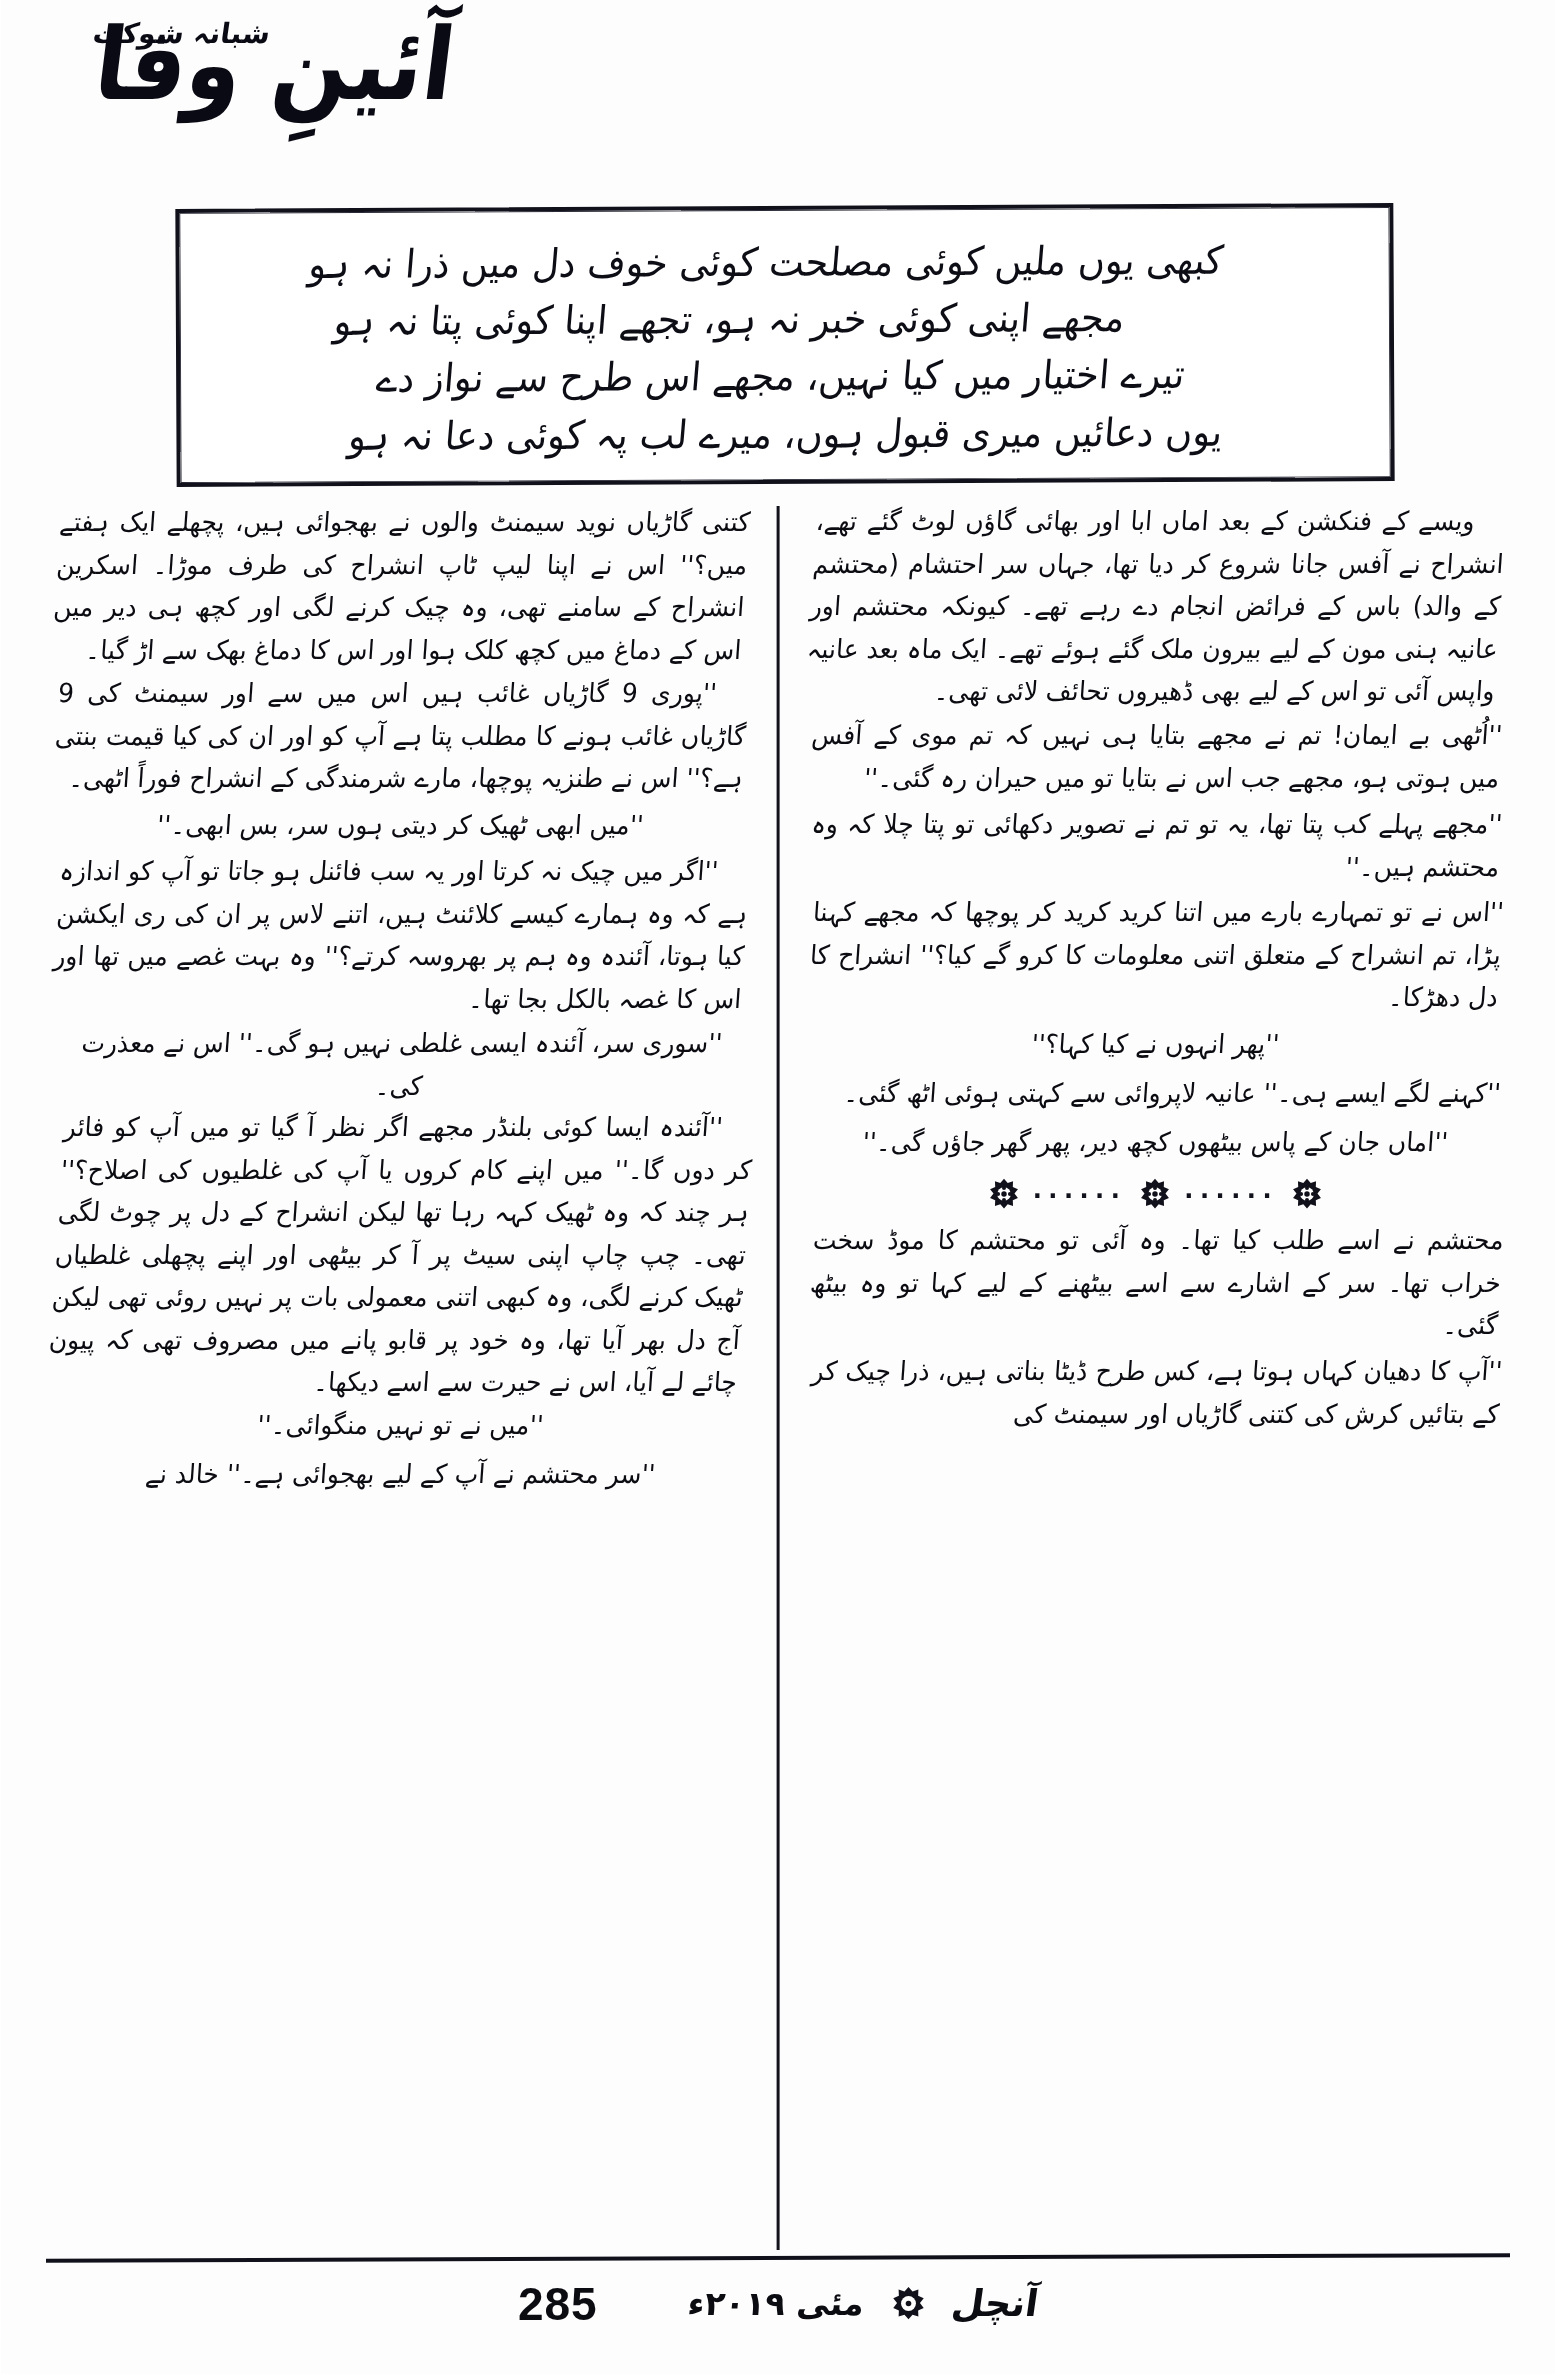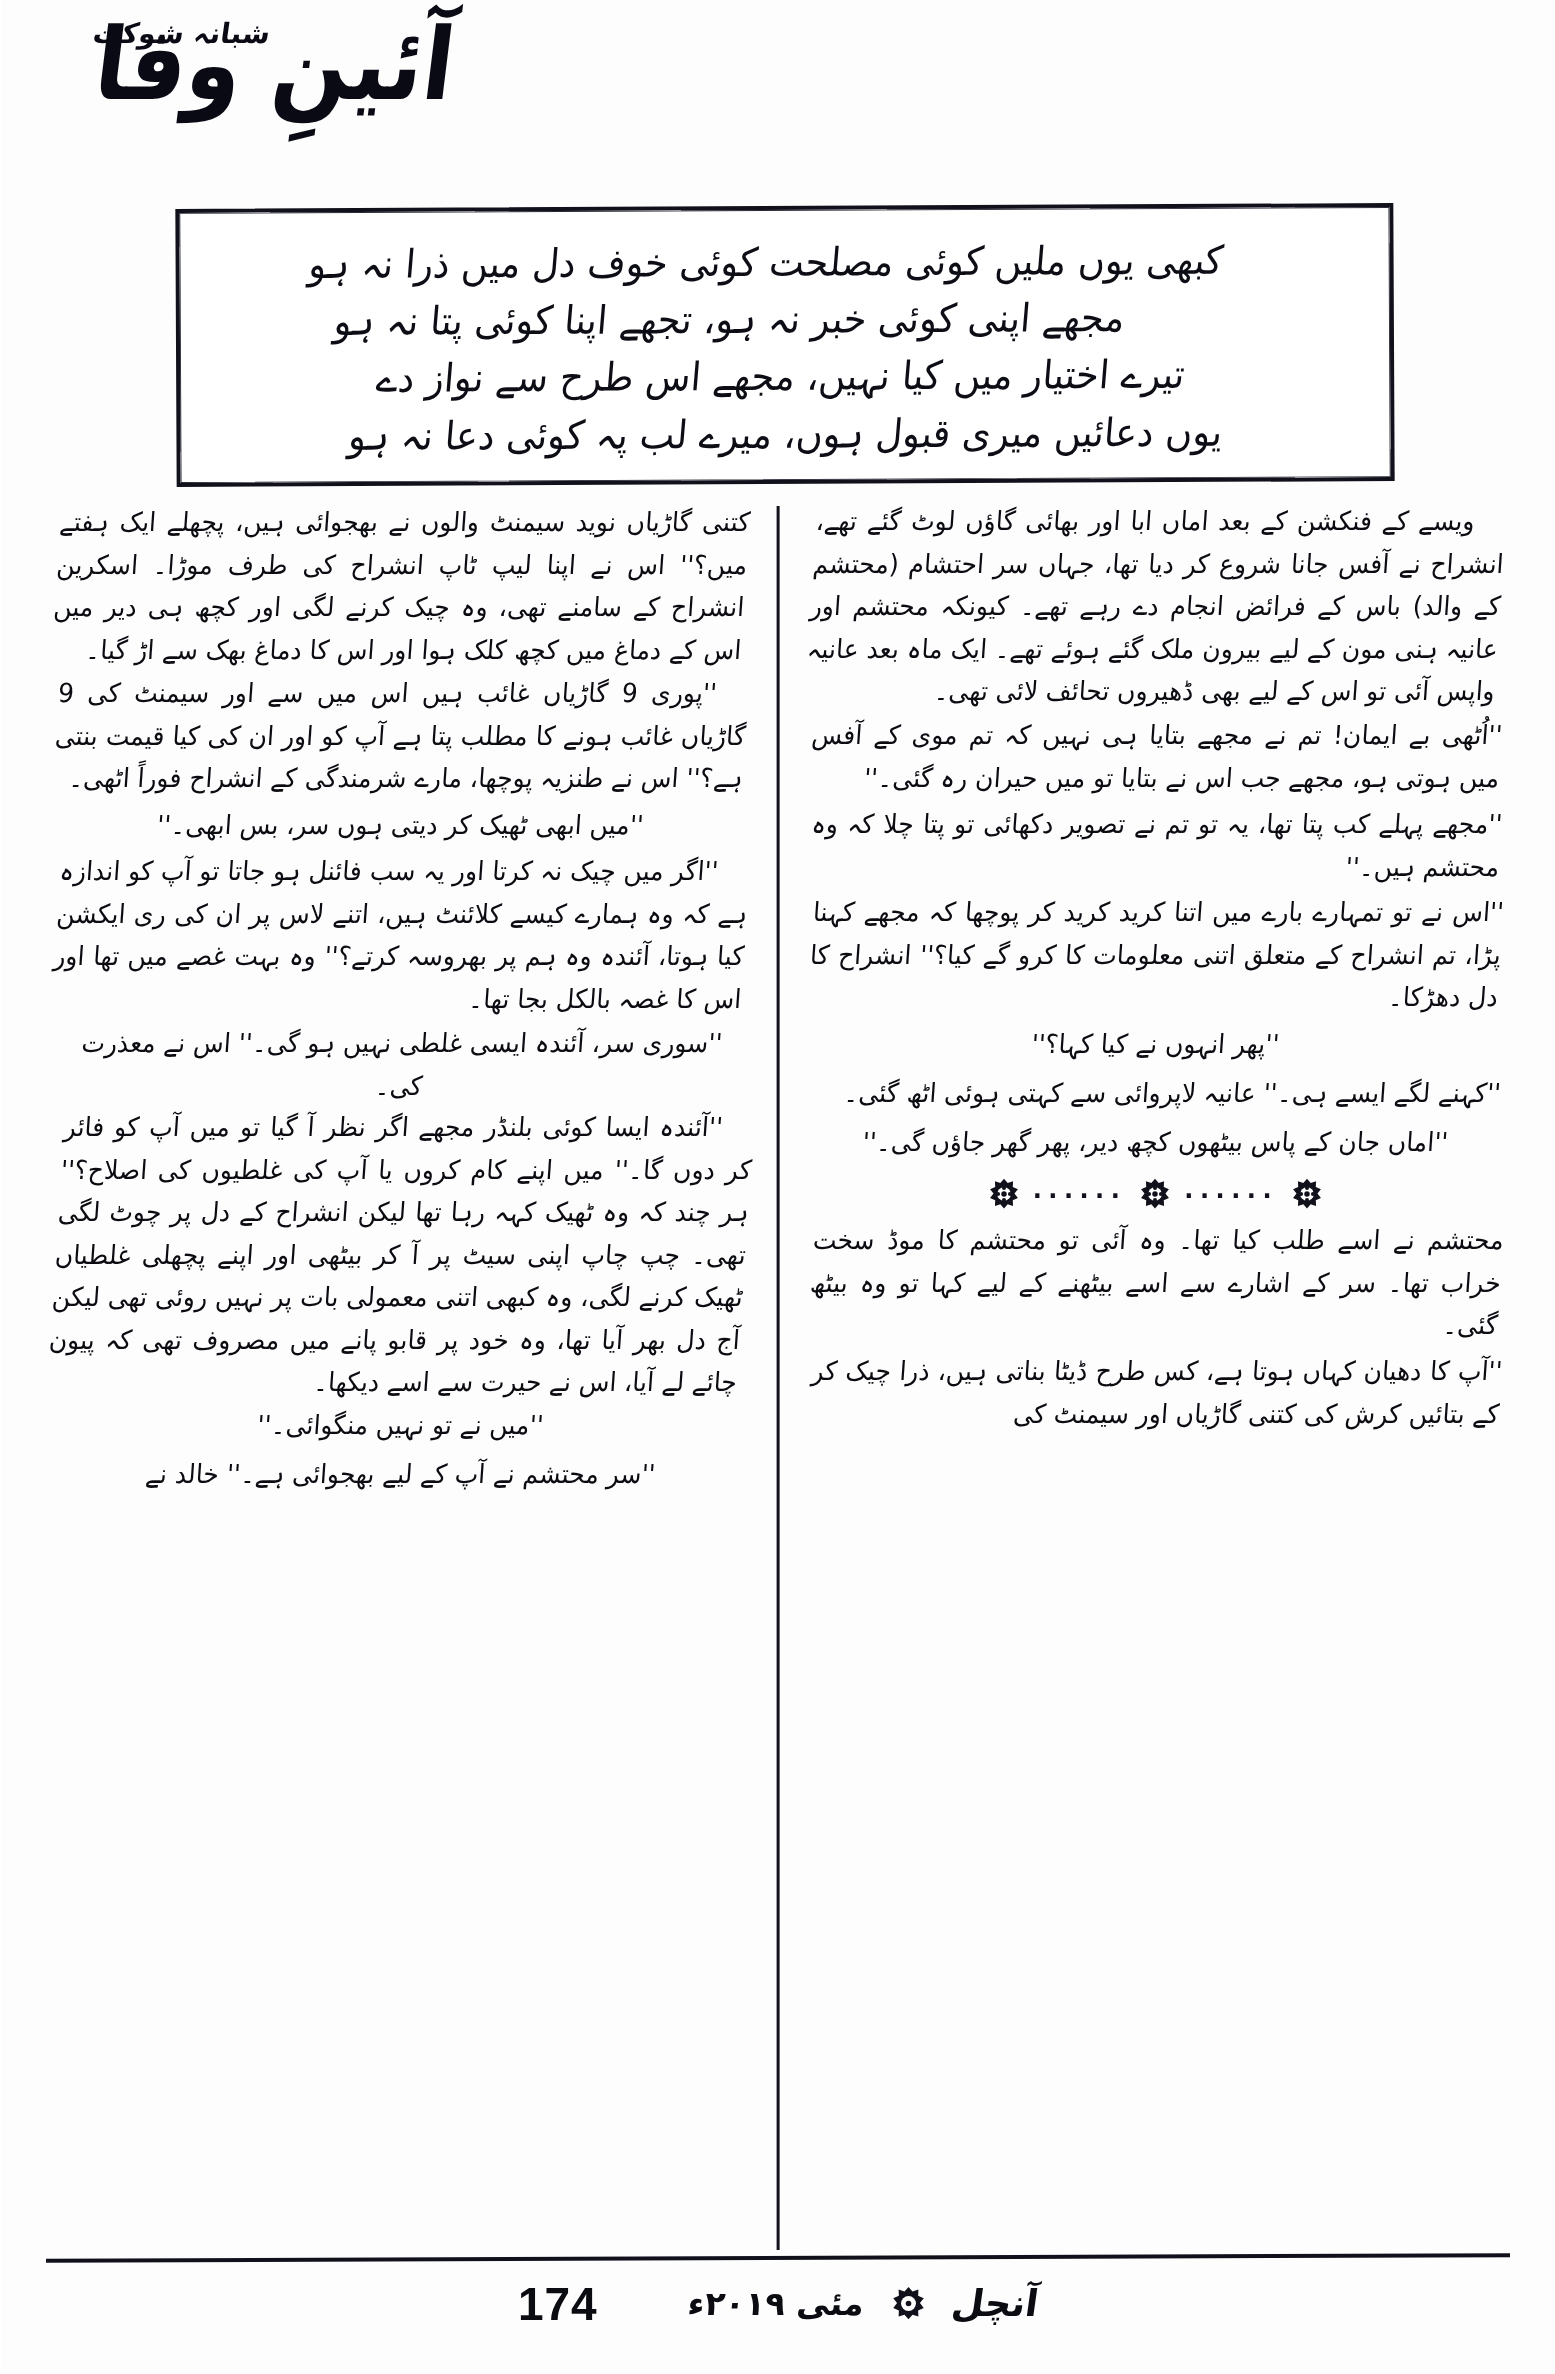--- a/index.html
+++ b/index.html
@@ -284,18 +284,18 @@
       <span class="foot-rosette">
         <svg viewBox="0 0 40 40" aria-hidden="true">
           <g fill="#11111c">
             <path d="M20 1l4.6 5.2 6.7-2.1-.3 7 6.4 2.9-4.3 5.5 4.3 5.5-6.4 2.9.3 7-6.7-2.1L20 38l-4.6-5.2-6.7 2.1.3-7L2.6 25l4.3-5.5-4.3-5.5 6.4-2.9-.3-7 6.7 2.1z"></path>
           </g>
           <circle cx="20" cy="20" r="8.5" fill="#ffffff"></circle>
           <circle cx="20" cy="20" r="3.2" fill="#11111c"></circle>
         </svg>
       </span>
       <span class="issue-date">مئی ۲۰۱۹ء</span>
-      <span class="page-number">174</span>
+      <span class="page-number">285</span>
     </div>
   </div>
 
 </div>
 
 
 </body></html>

